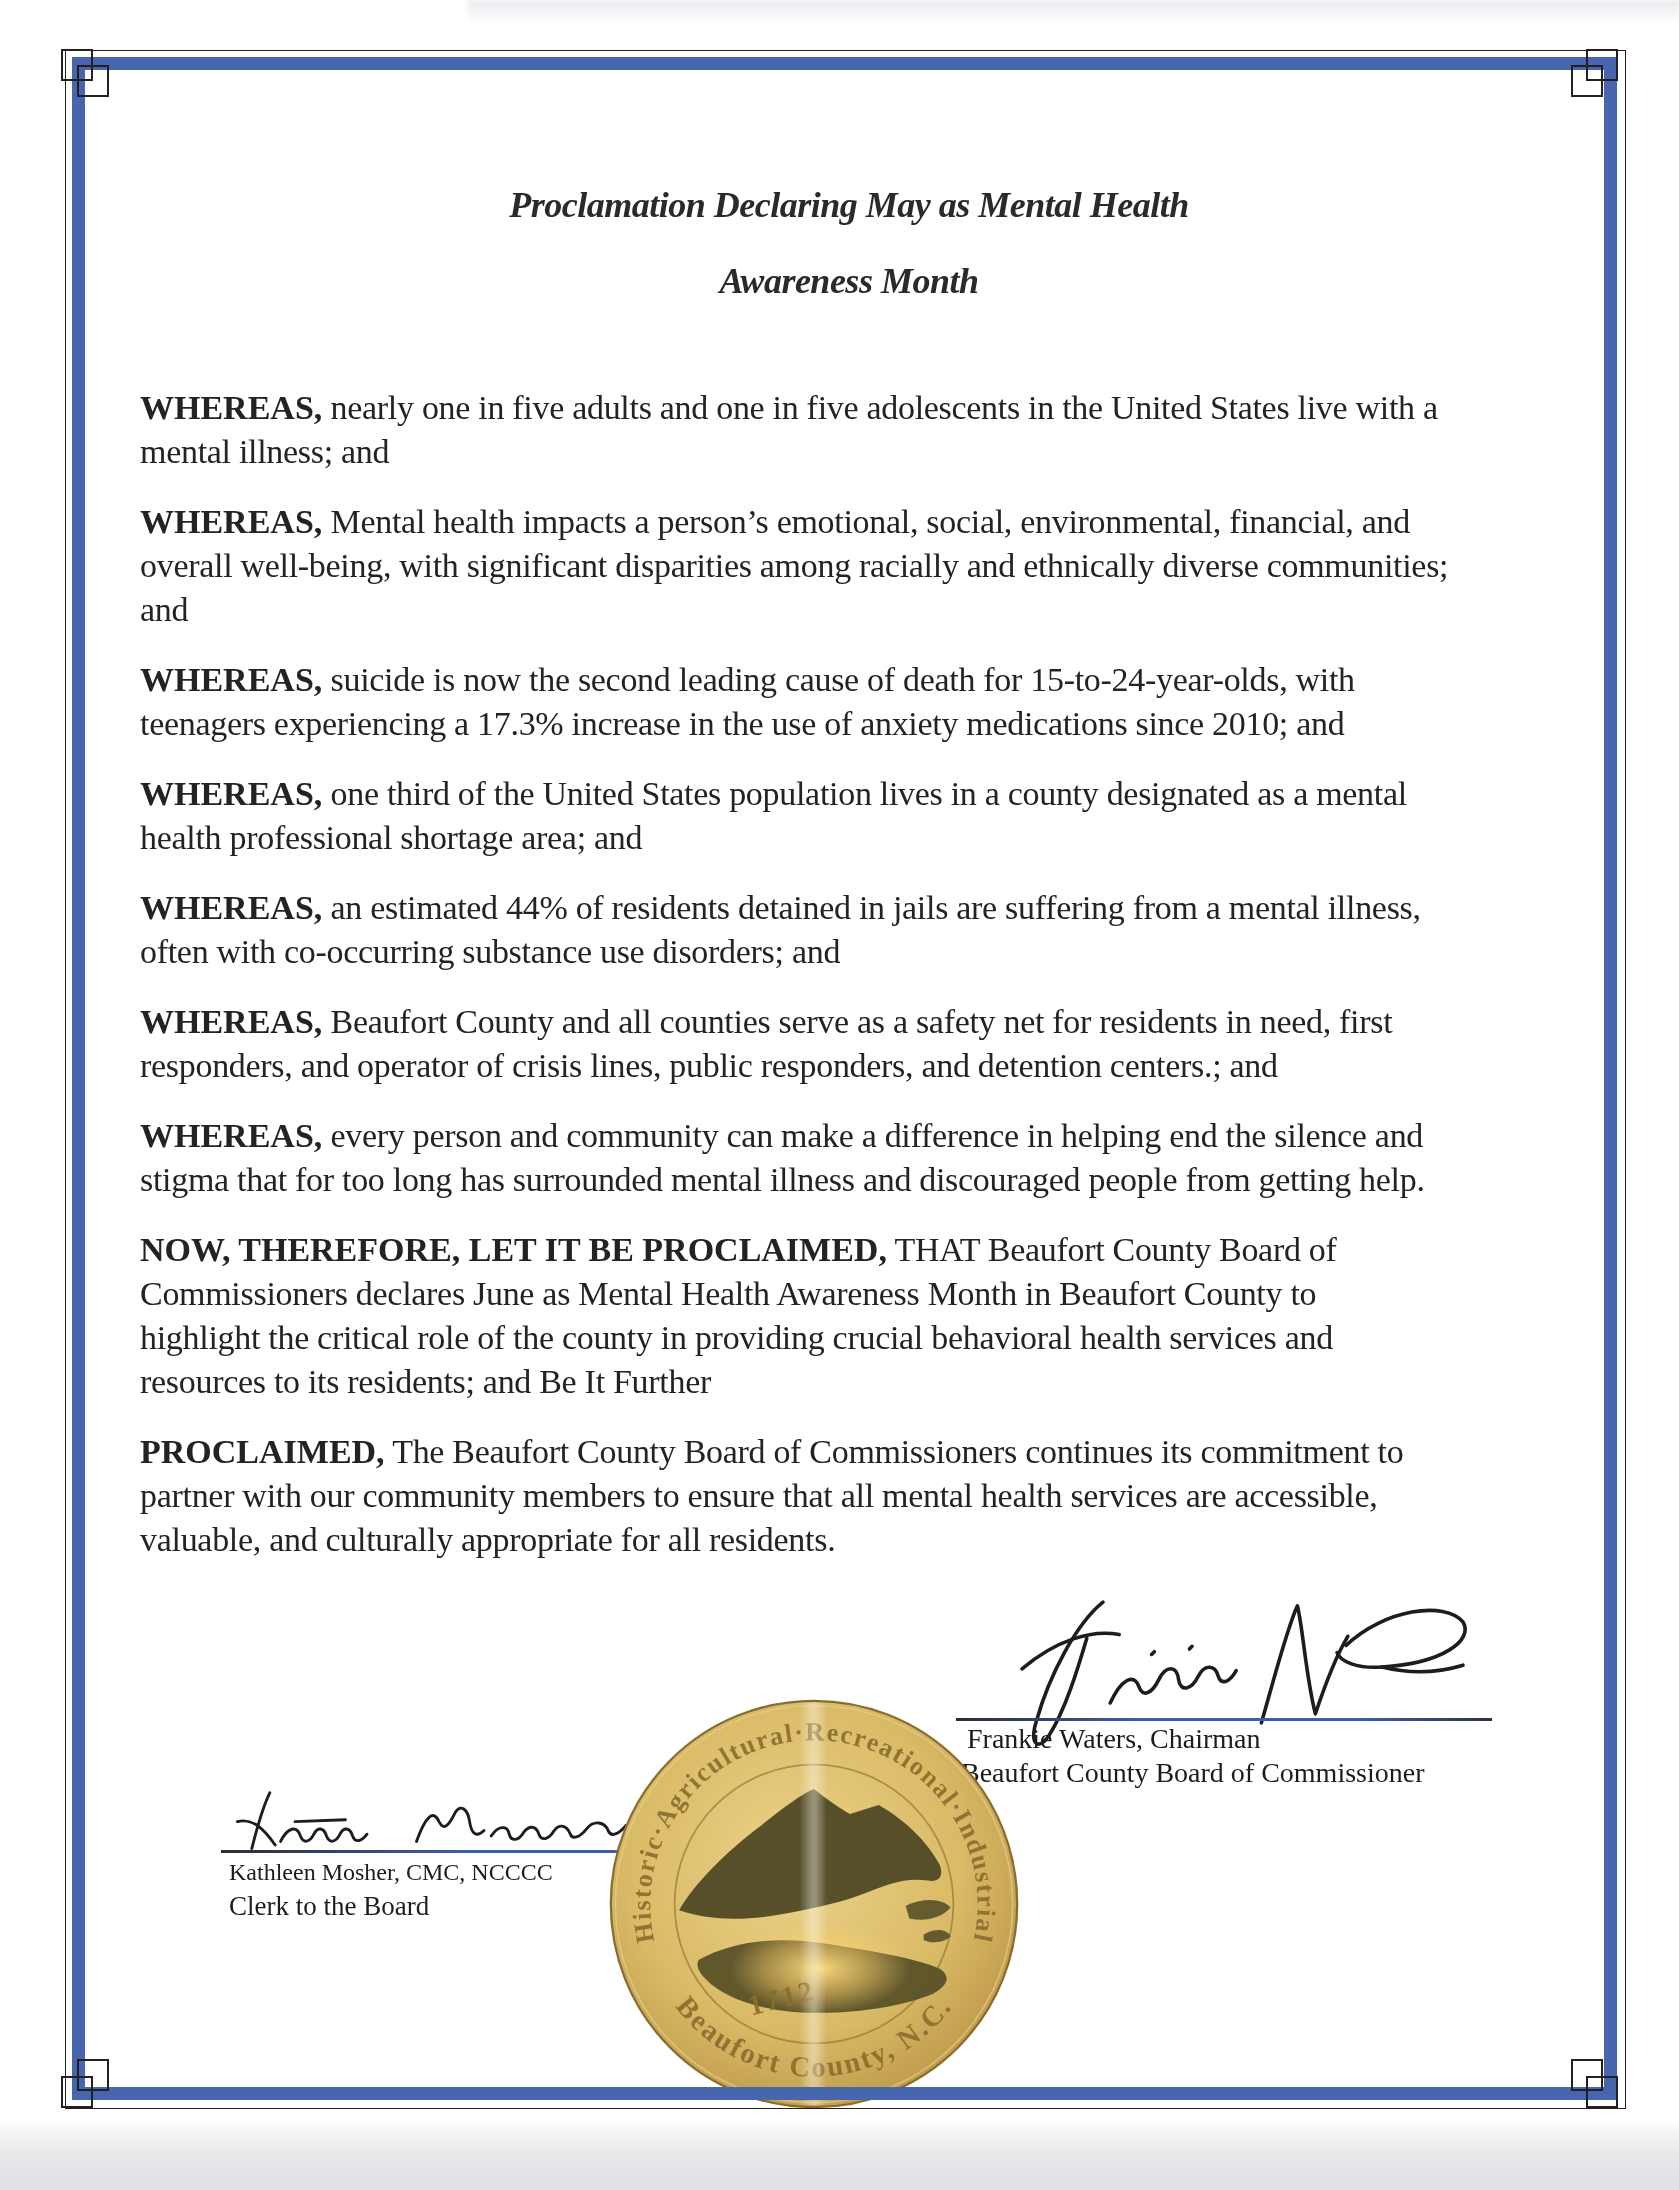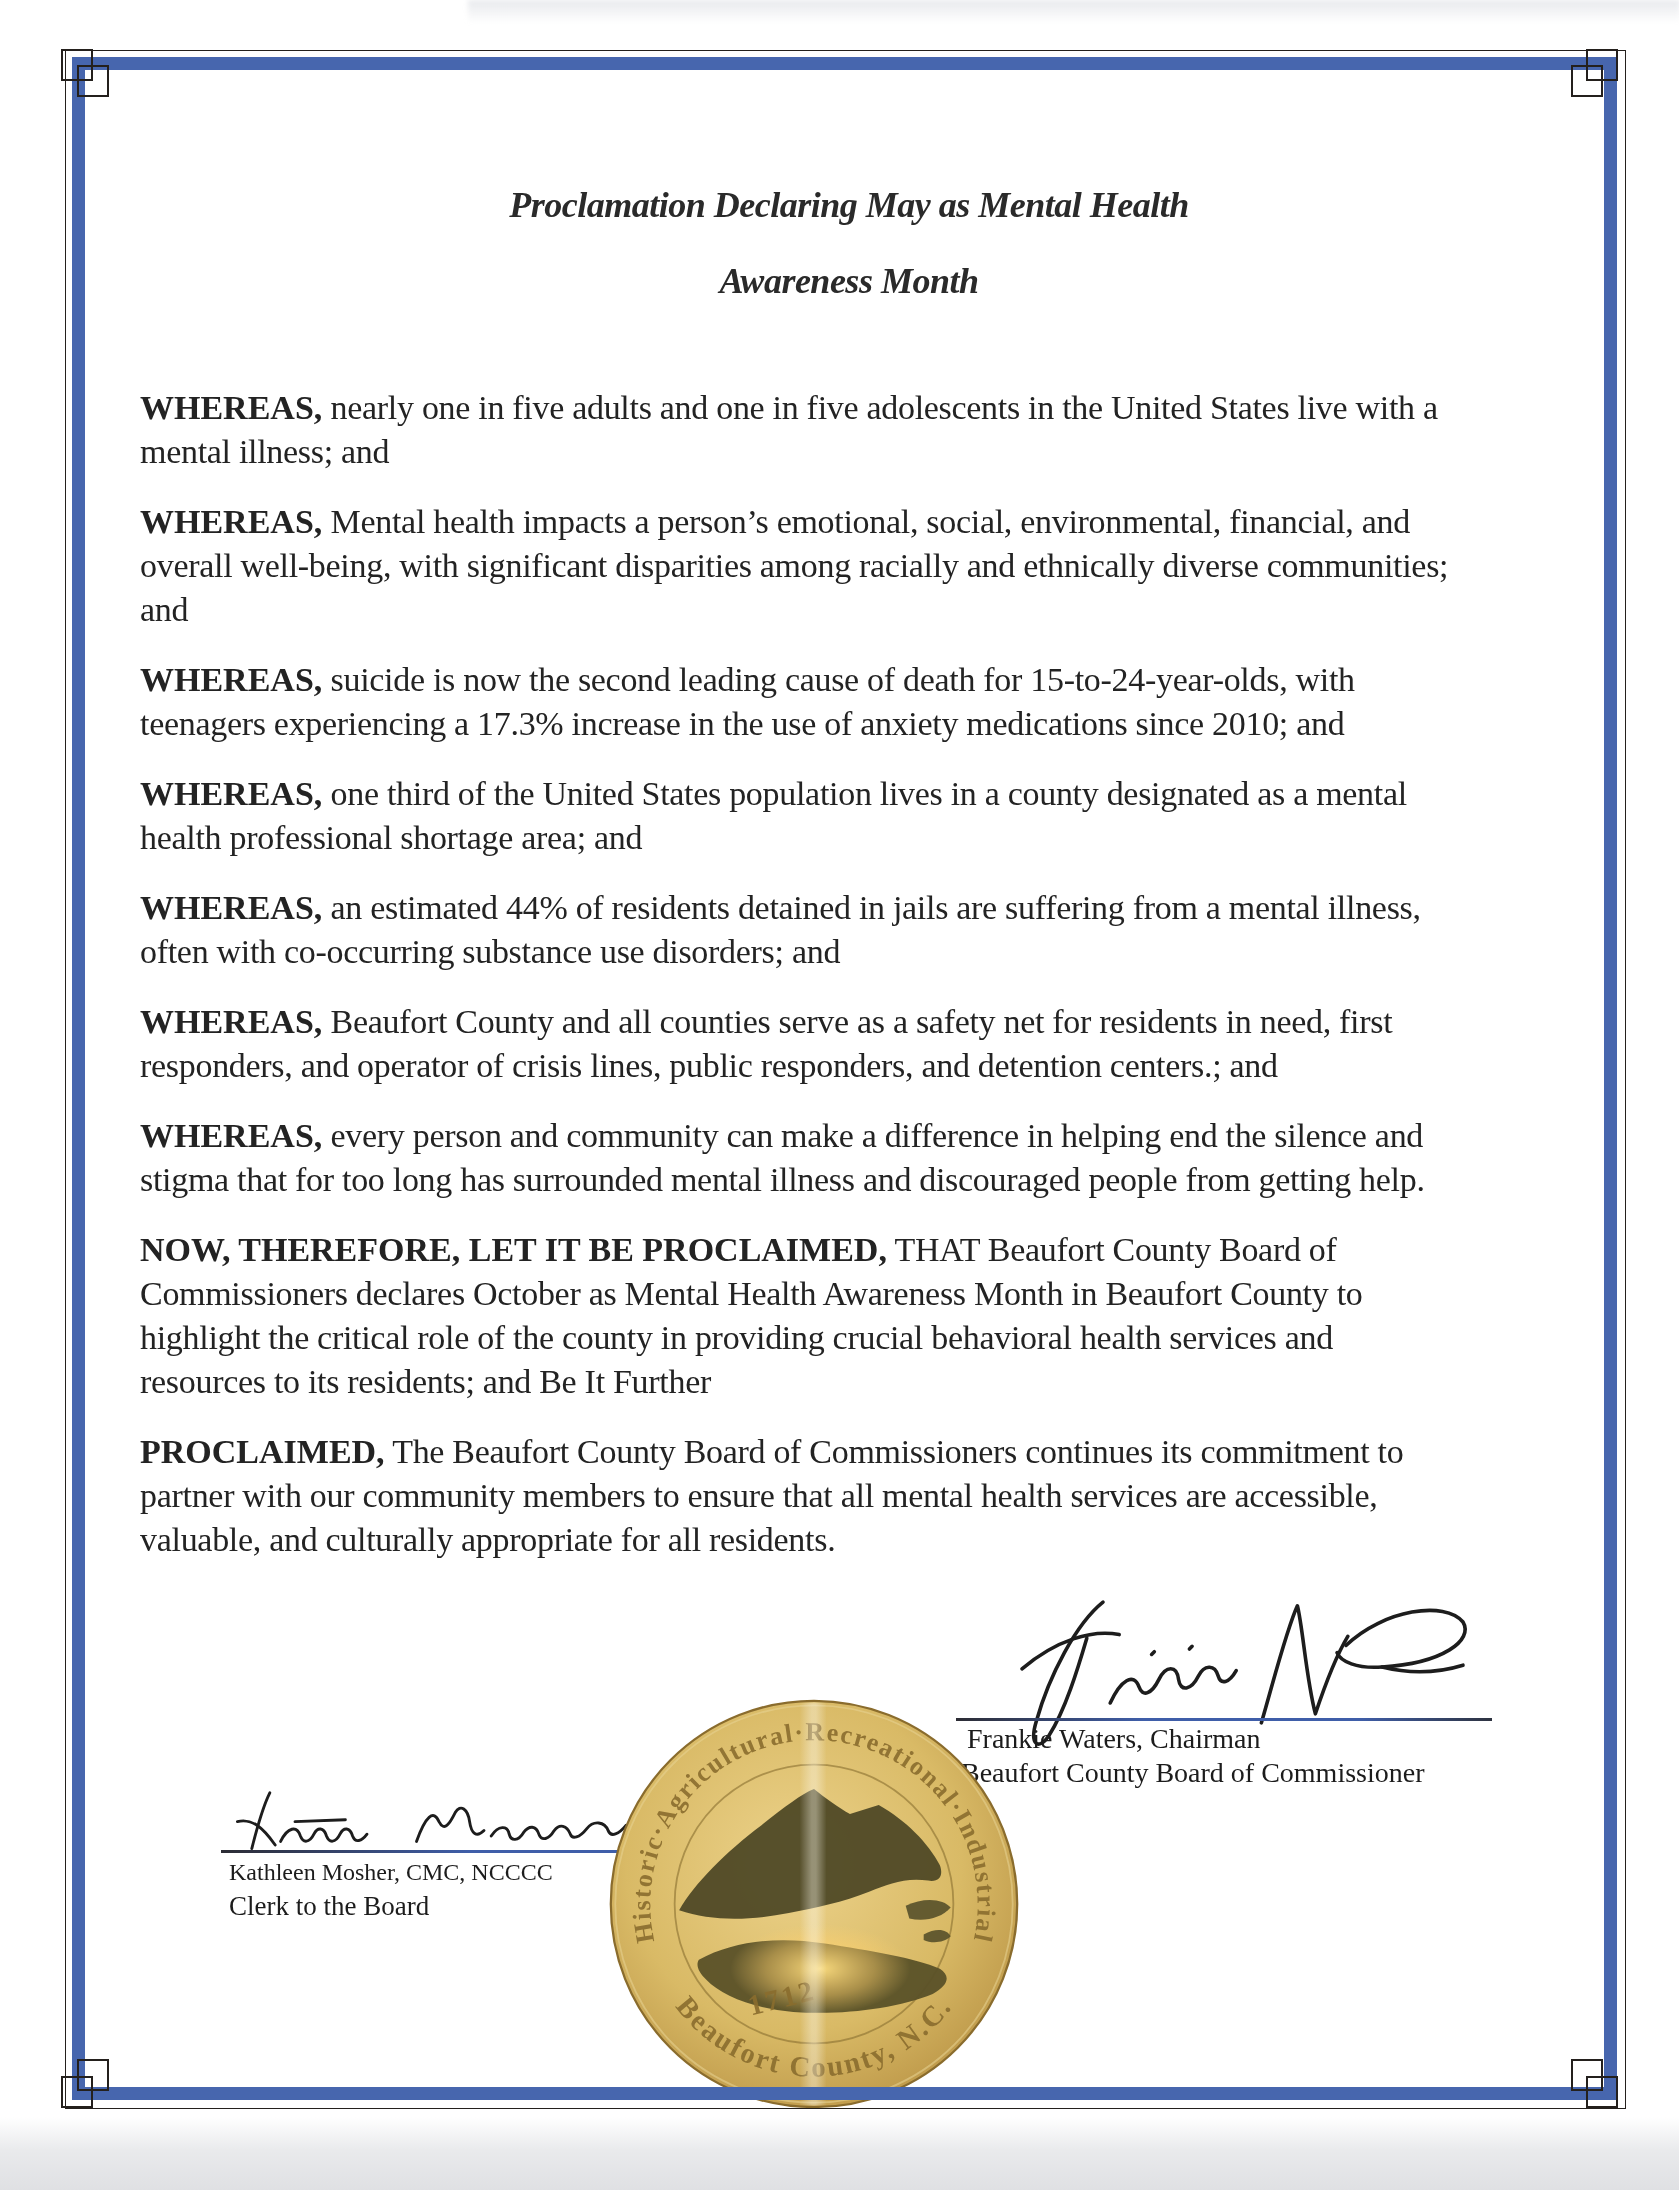--- a/index.html
+++ b/index.html
@@ -101,21 +101,21 @@
 teenagers experiencing a 17.3% increase in the use of anxiety medications since 2010; and</span></p>
   <p><b class="lead">WHEREAS,</b><span> one third of the United States population lives in a county designated as a mental
 health professional shortage area; and</span></p>
   <p><b class="lead">WHEREAS,</b><span> an estimated 44% of residents detained in jails are suffering from a mental illness,
 often with co-occurring substance use disorders; and</span></p>
   <p><b class="lead">WHEREAS,</b><span> Beaufort County and all counties serve as a safety net for residents in need, first
 responders, and operator of crisis lines, public responders, and detention centers.; and</span></p>
   <p><b class="lead">WHEREAS,</b><span> every person and community can make a difference in helping end the silence and
 stigma that for too long has surrounded mental illness and discouraged people from getting help.</span></p>
   <p><b class="lead">NOW, THEREFORE, LET IT BE PROCLAIMED,</b><span> THAT Beaufort County Board of
-Commissioners declares October as Mental Health Awareness Month in Beaufort County to
+Commissioners declares June as Mental Health Awareness Month in Beaufort County to
 highlight the critical role of the county in providing crucial behavioral health services and
 resources to its residents; and Be It Further</span></p>
   <p><b class="lead">PROCLAIMED,</b><span> The Beaufort County Board of Commissioners continues its commitment to
 partner with our community members to ensure that all mental health services are accessible,
 valuable, and culturally appropriate for all residents.</span></p>
 </div>
 
 <svg class="sig-svg" style="left:959px;top:1586px" width="522" height="171" viewBox="0 0 580 190" role="img">
   <path d="M 160 18 C 130 42, 100 100, 86 150 C 78 176, 88 184, 100 166 C 118 138, 132 92, 142 58" stroke-width="4"></path>
   <path d="M 70 92 C 108 60, 148 48, 178 54" stroke-width="4"></path>

